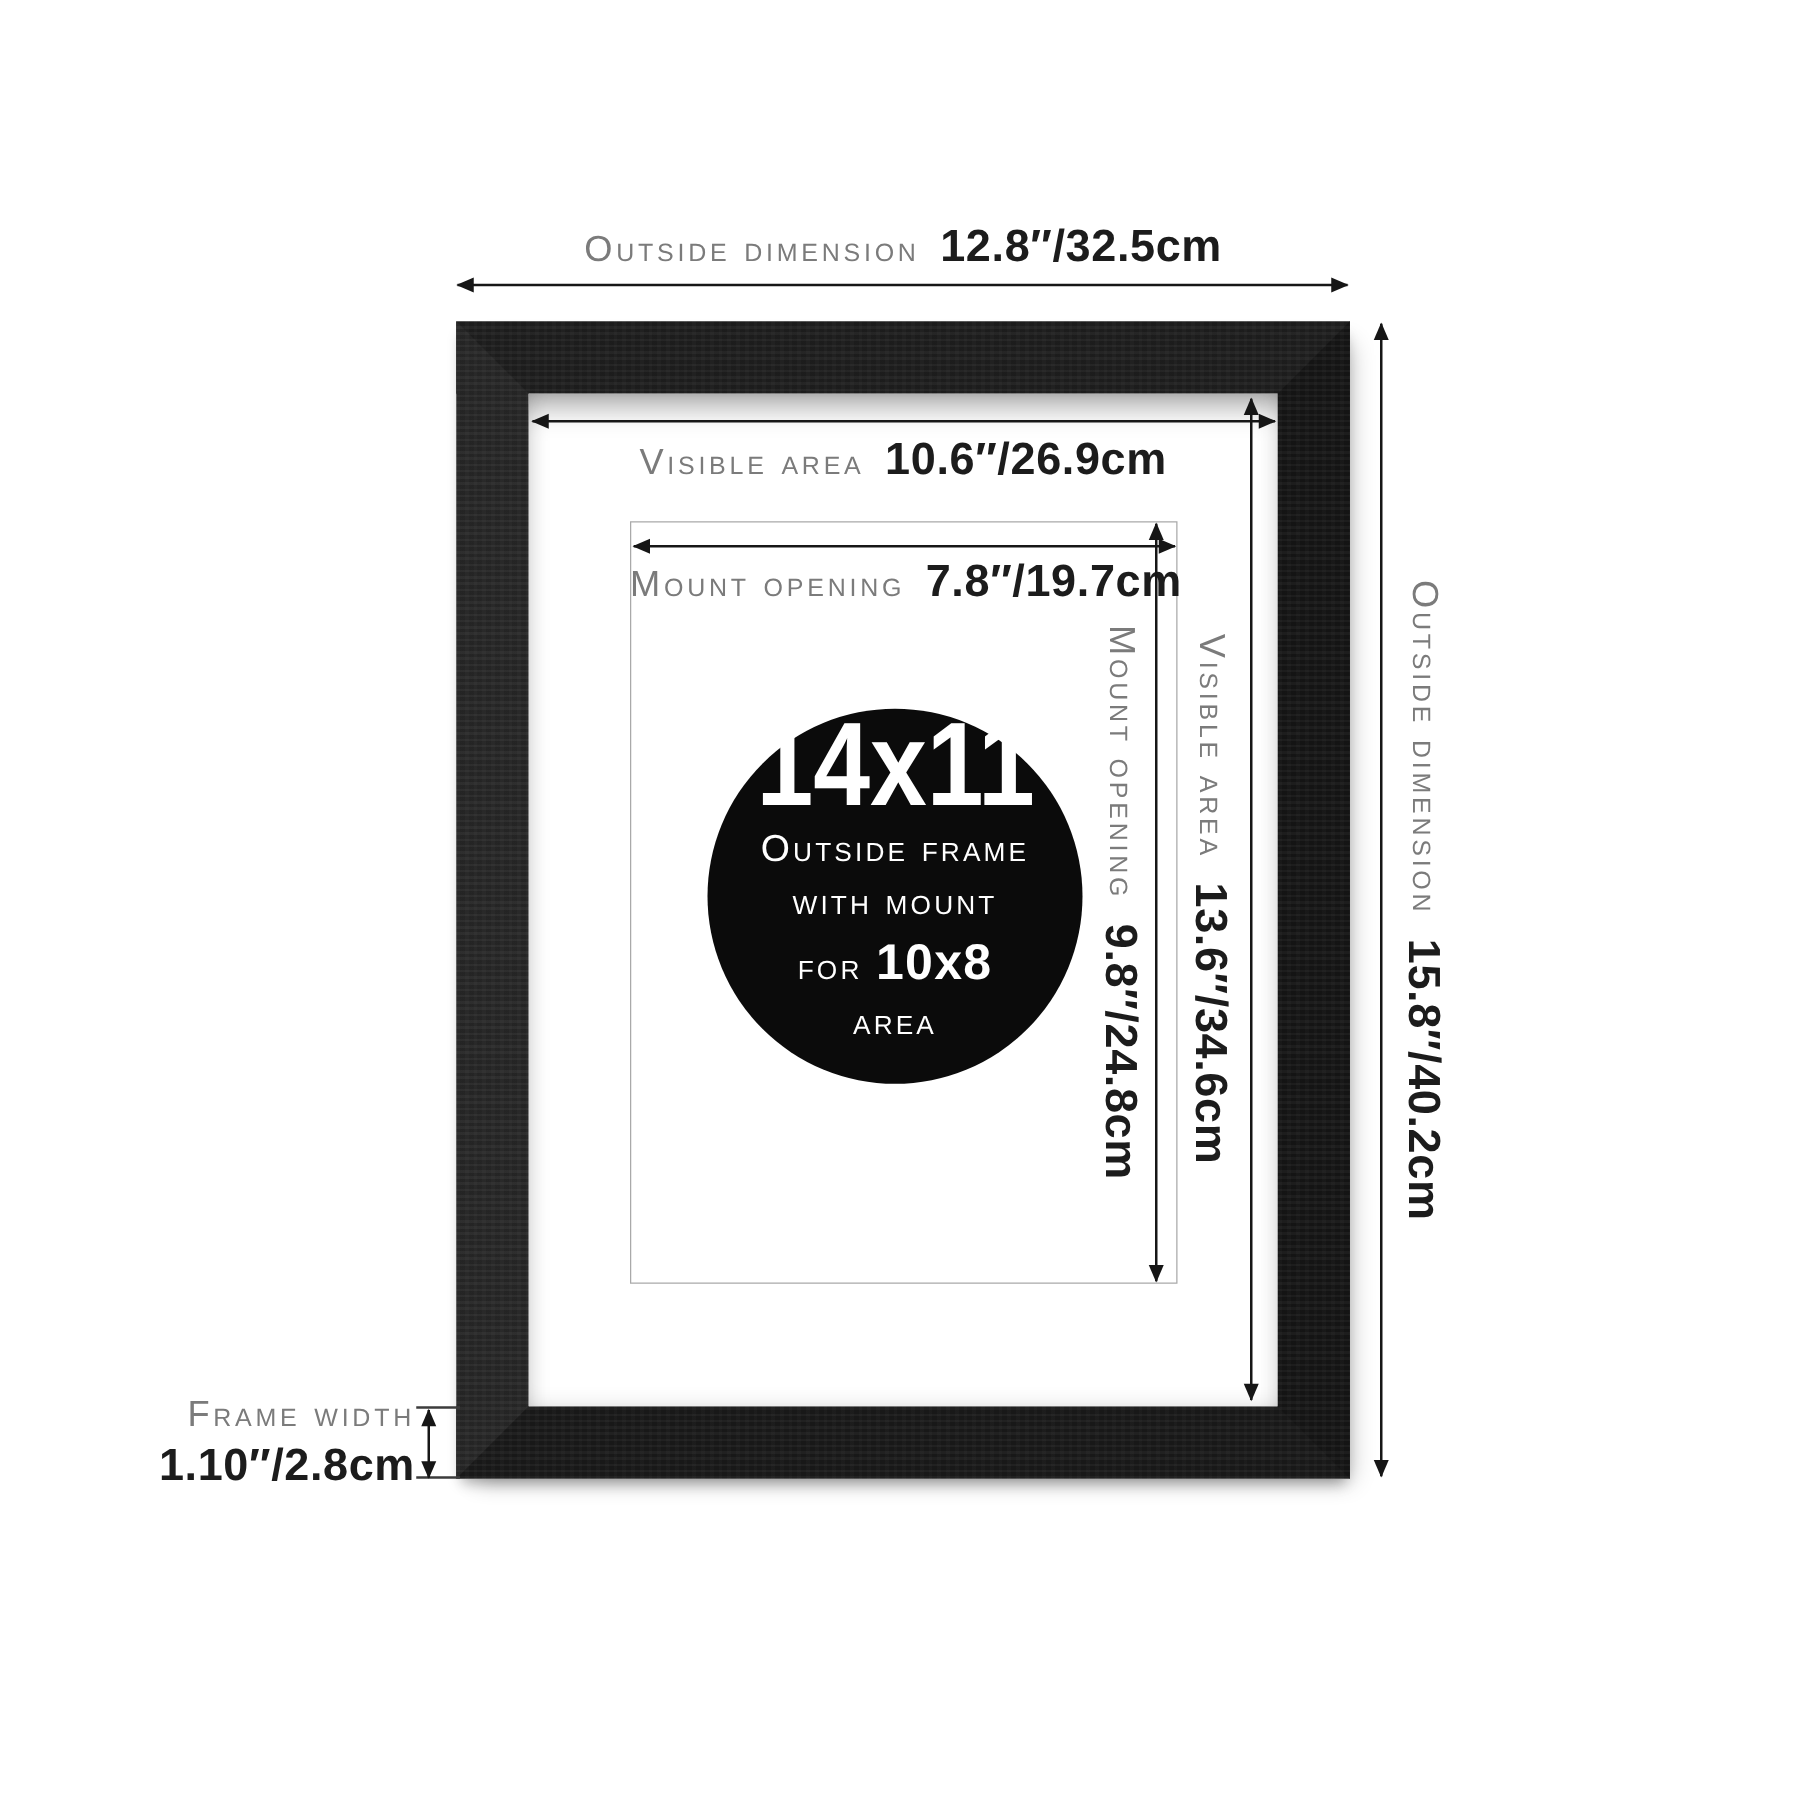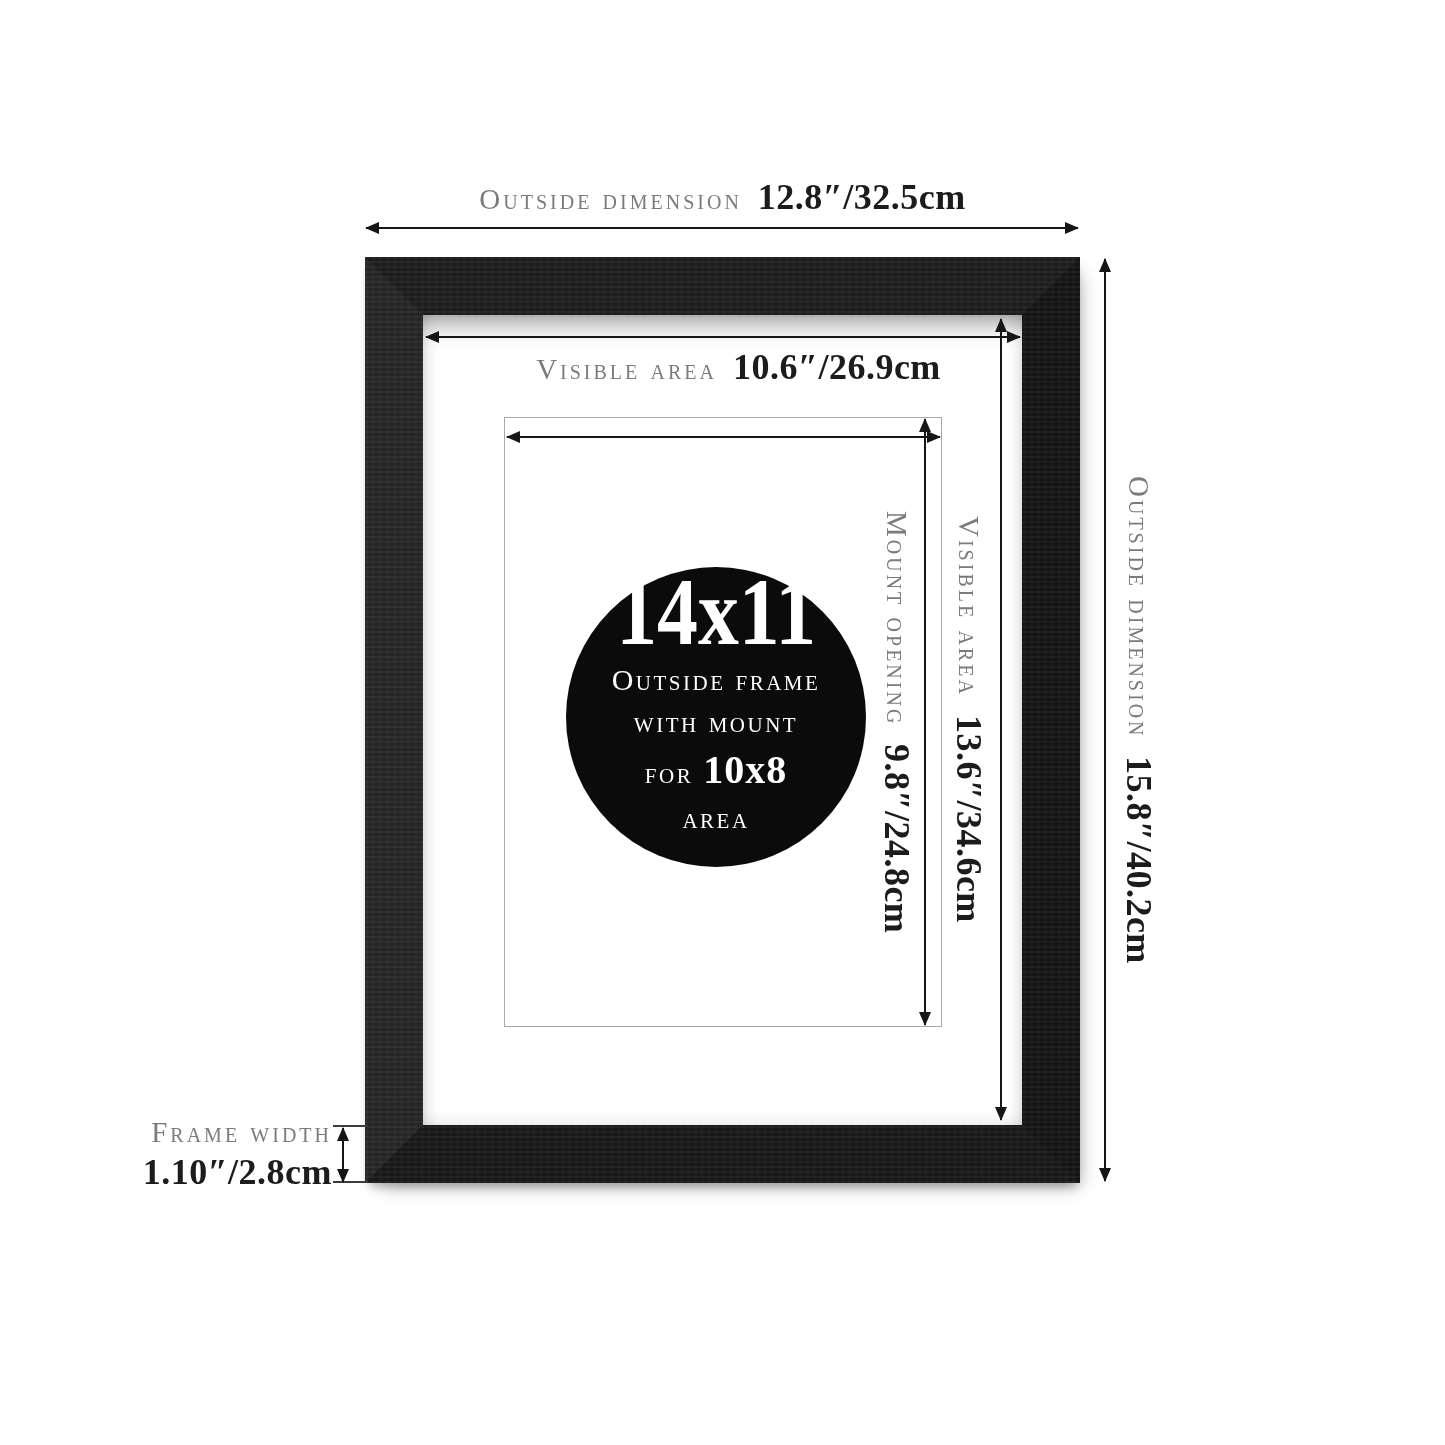--- a/index.html
+++ b/index.html
@@ -1,21 +1,21 @@
 <!DOCTYPE html>
 <html style="--color-background: #ffffff; --color-frame: #1b1b1b; --color-label: #7b7b7b; --color-value: #1c1c1c; --color-arrow: #161616; --color-badge-bg: #0b0b0b; --color-outline: #a9a9a9;"><head>
 <meta charset="utf-8">
 <style>
   html, body { margin: 0; padding: 0; background: #fff; }
   .canvas {
     position: relative;
     width: 1433px;
     height: 1445px;
     background: var(--color-background, #ffffff);
-    font-family: Liberation Serif, serif;
+    font-family: Liberation Sans, sans-serif;
     overflow: hidden;
   }
 
   
   .dim-label {
     font-variant: small-caps;
     color: var(--color-label, #7b7b7b);
     font-size: 29px;
     letter-spacing: 3px;
     font-weight: 400;
@@ -150,21 +150,21 @@
     font-weight: 700;
     letter-spacing: 1px;
   }
 
   
   .pos-top-dim      { left: 365px; top: 176px; width: 715px; }
   .pos-top-arrow    { left: 366px; top: 227px; width: 712px; }
   .pos-right-arrow  { left: 1104px; top: 259px; height: 922px; }
   .pos-right-vdim   { left: 1118px; top: 257px; height: 926px; }
   .pos-vis-arrow    { left: 426px; top: 336px; width: 594px; z-index: 2; }
-  .pos-vis-dim      { left: 423px; top: 346px; width: 599px; z-index: 2; padding-left: 16px; }
+  .pos-vis-dim      { left: 423px; top: 346px; width: 599px; z-index: 2; }
   .pos-mount-arrow  { left: 507px; top: 436px; width: 433px; z-index: 2; }
   .pos-mount-dim    { left: 504px; top: 444px; width: 438px; z-index: 2; }
   .pos-mount-varrow { left: 924px; top: 419px; height: 606px; z-index: 2; }
   .pos-mount-vdim   { left: 876px; top: 417px; height: 610px; z-index: 2; }
   .pos-vis-varrow   { left: 1000px; top: 319px; height: 801px; z-index: 2; }
   .pos-vis-vdim     { left: 948px; top: 315px; height: 808px; z-index: 2; }
   .pos-fw-labels    { left: 40px; top: 1114px; width: 292px; text-align: right; position: absolute; white-space: nowrap; }
   .pos-fw-labels .fw-line1 { display: block; line-height: 36px; }
   .pos-fw-labels .fw-line2 { display: block; line-height: 44px; }
   .pos-fw-arrow     { left: 342px; top: 1128px; height: 54px; z-index: 2; }
@@ -188,20 +188,24 @@
 
   <div class="mount-rect"></div>
 
   <div class="arrow-h pos-vis-arrow"></div>
   <div class="dim-row pos-vis-dim">
     <span class="dim-label">Visible area</span>
     <span class="dim-value">10.6″/26.9cm</span>
   </div>
 
   <div class="arrow-h pos-mount-arrow"></div>
+  <div class="dim-row pos-mount-dim">
+    <span class="dim-label">Mount opening</span>
+    <span class="dim-value">7.8″/19.7cm</span>
+  </div>
 
   <div class="arrow-v pos-mount-varrow"></div>
   <div class="vdim pos-mount-vdim">
     <span class="dim-label">Mount opening</span>
     <span class="dim-value">9.8″/24.8cm</span>
   </div>
 
   <div class="arrow-v pos-vis-varrow"></div>
   <div class="vdim pos-vis-vdim">
     <span class="dim-label">Visible area</span>

